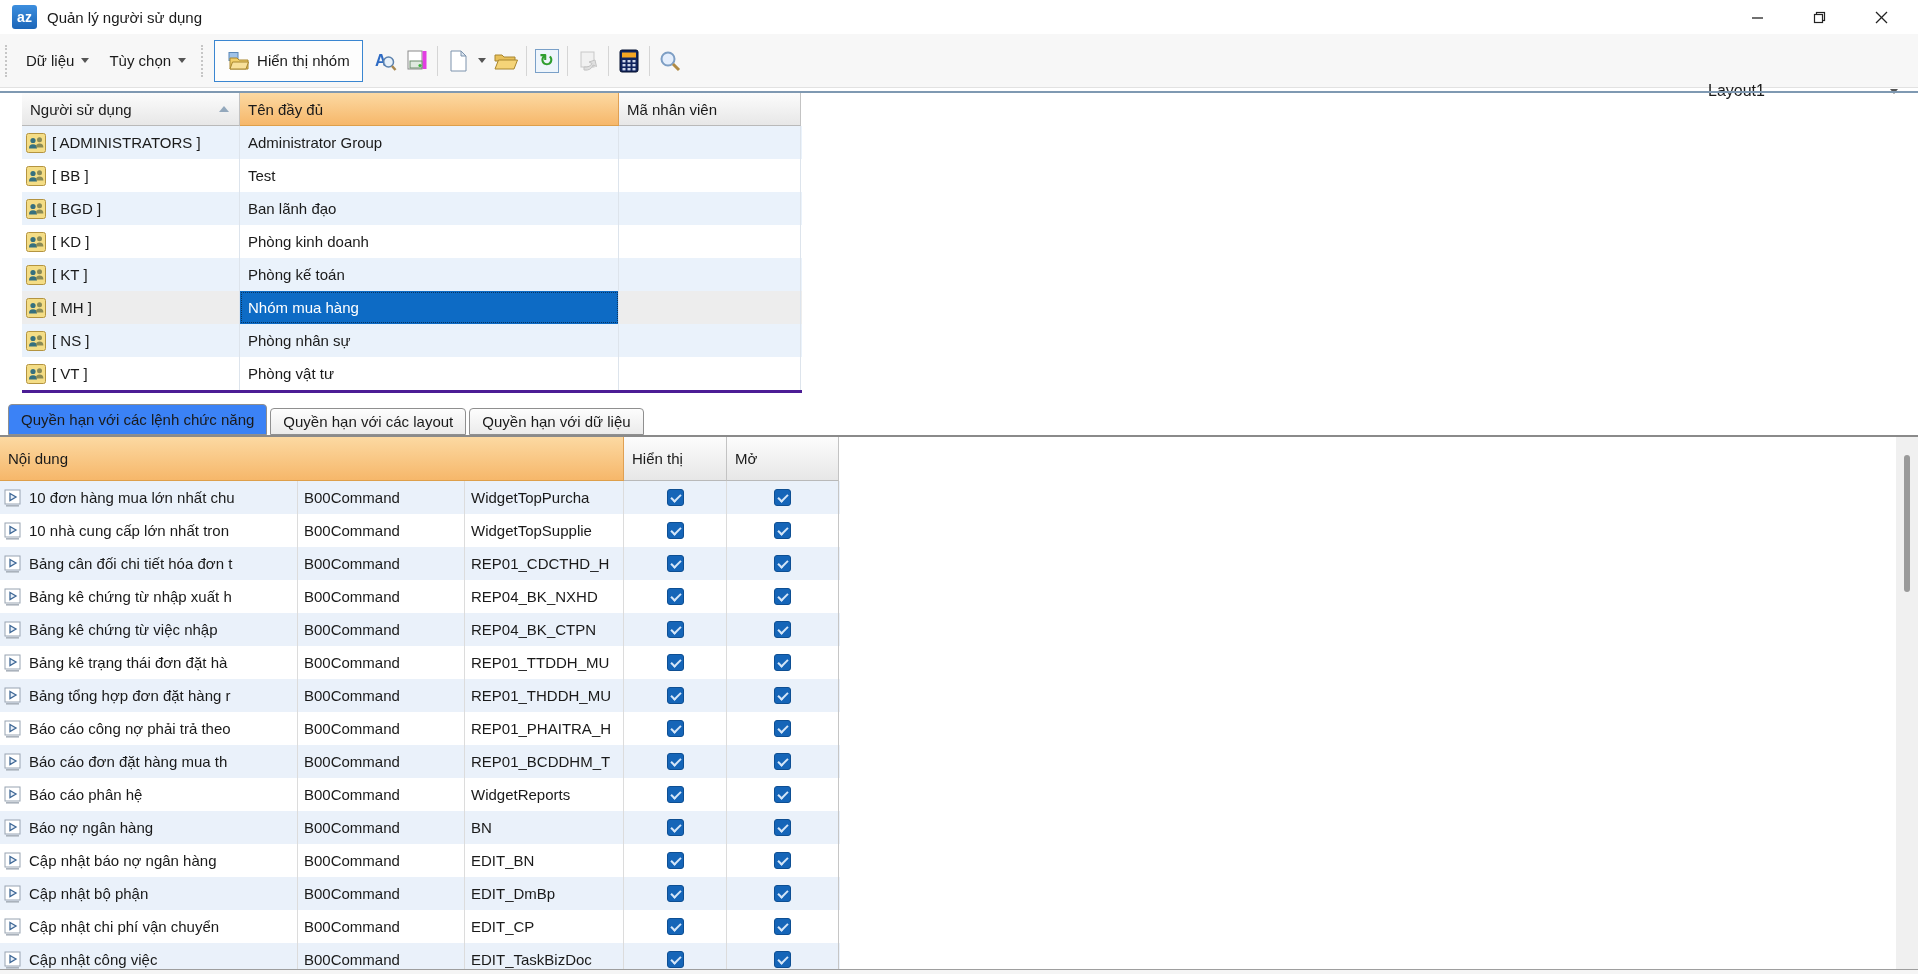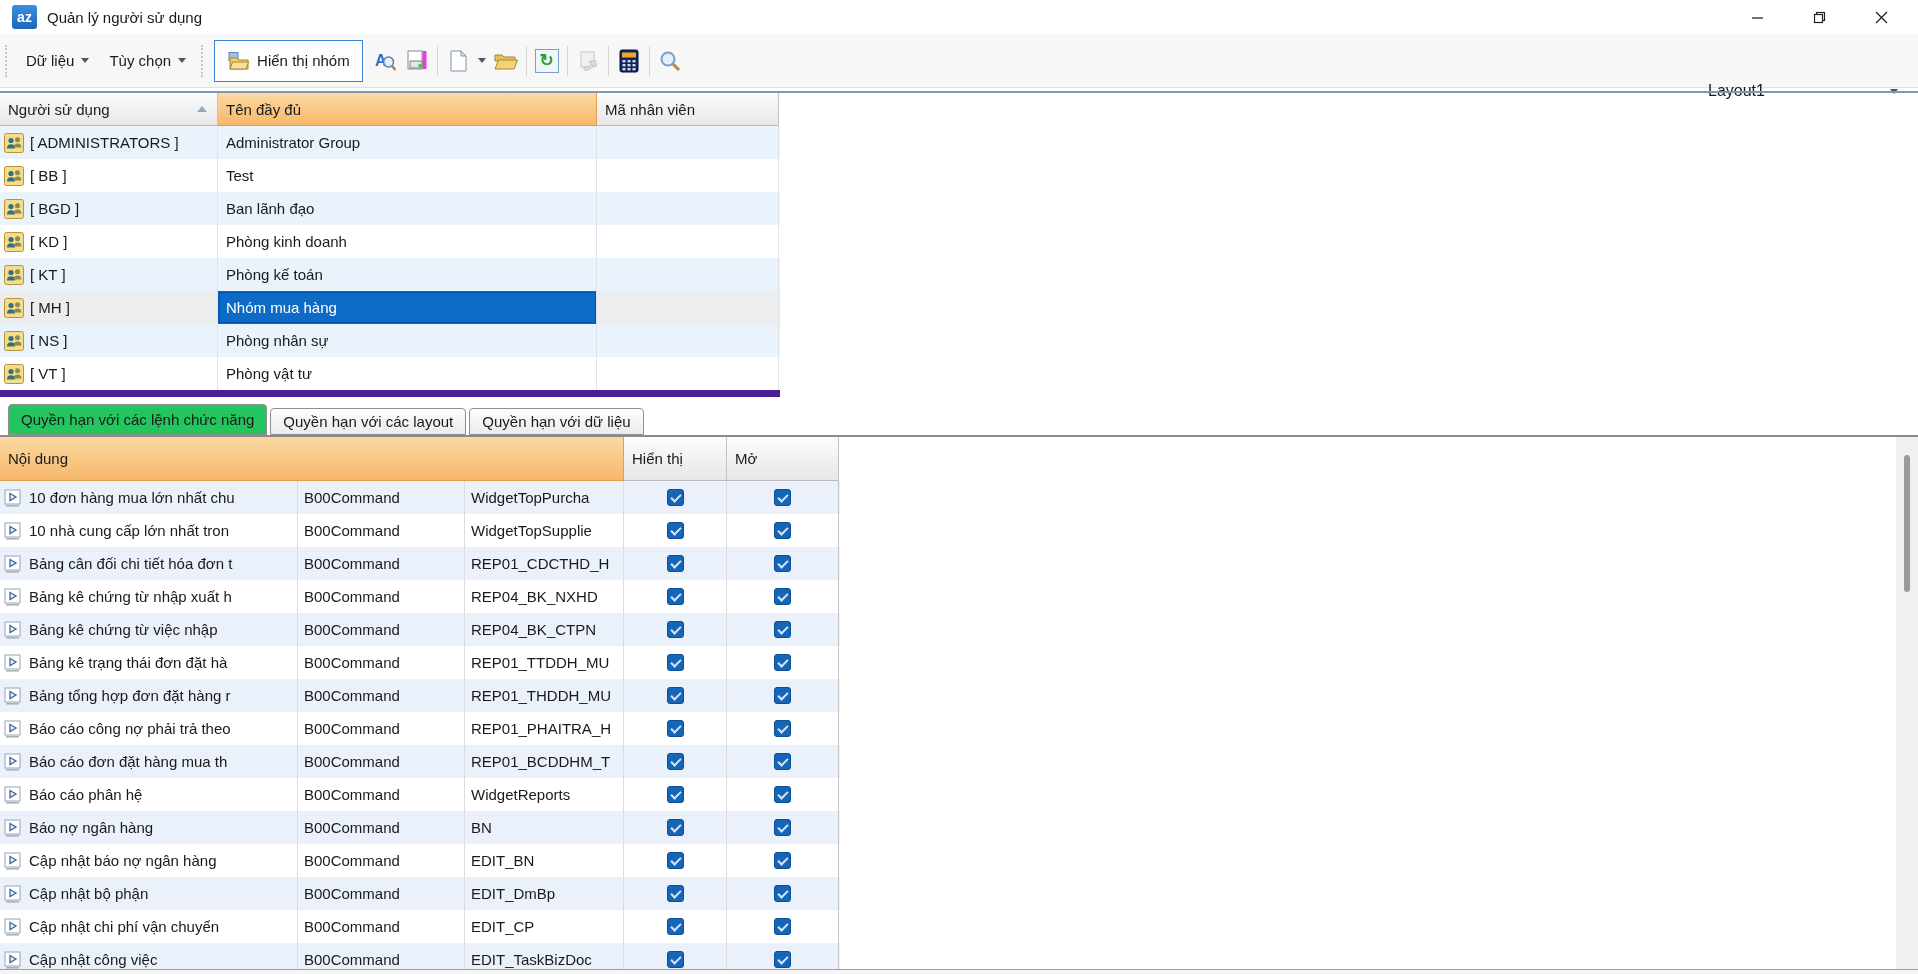--- a/index.html
+++ b/index.html
@@ -43,27 +43,27 @@
   
   .users-grid{position:absolute;top:93px;left:0;width:780px;}
   .users-header{display:flex;height:33px;}
   .uc1{width:218px;} .uc2{width:379px;} .uc3{width:182px;}
   .users-body .row{display:flex;height:33px;font-size:15px;align-items:stretch;background:#fff;}
   .users-body .row.alt{background:#eaf2fb;}
   .users-body .row.selected{background:#ededed;}
   .cell{display:flex;align-items:center;padding-left:8px;border-right:1px solid #dde4ec;overflow:hidden;white-space:nowrap;}
   .cell.c1{padding-left:4px;gap:6px;}
   .row.selected .sel-target{background:#0d6bc5;color:#fff;outline:1px dotted #0a3560;outline-offset:-2px;}
-  .users-grid{border-bottom:7px solid #4c1d95;}
+  .users-grid{border-bottom:3px solid #4c1d95;margin-left:22px;}
 
   
   .tabstrip{position:absolute;top:404px;left:8px;display:flex;align-items:flex-end;height:31px;}
   .tab{height:27px;border:1px solid #8f8f8f;border-radius:4px 4px 0 0;background:linear-gradient(#fdfdfd,#ebebeb);
        display:flex;align-items:center;padding:0 12px;font-size:15px;margin-right:3px;}
-  .tab.active{height:31px;background:#22c55e;}
+  .tab.active{height:31px;background:#3b82f6;}
 
   
   .perm-grid{position:absolute;top:437px;left:0;width:840px;}
   .perm-header{display:flex;height:44px;}
   .pc-content{width:624px;} .pc-show{width:103px;} .pc-open{width:112px;}
   .perm-body{height:503px;overflow:hidden;}
   .prow{display:flex;height:33px;font-size:15px;align-items:stretch;background:#fff;}
   .prow.alt{background:#eaf1fa;}
   .pcell{display:flex;align-items:center;border-right:1px solid #dcdcdc;overflow:hidden;white-space:nowrap;}
   .p-name{width:298px;padding-left:4px;gap:7px;}

